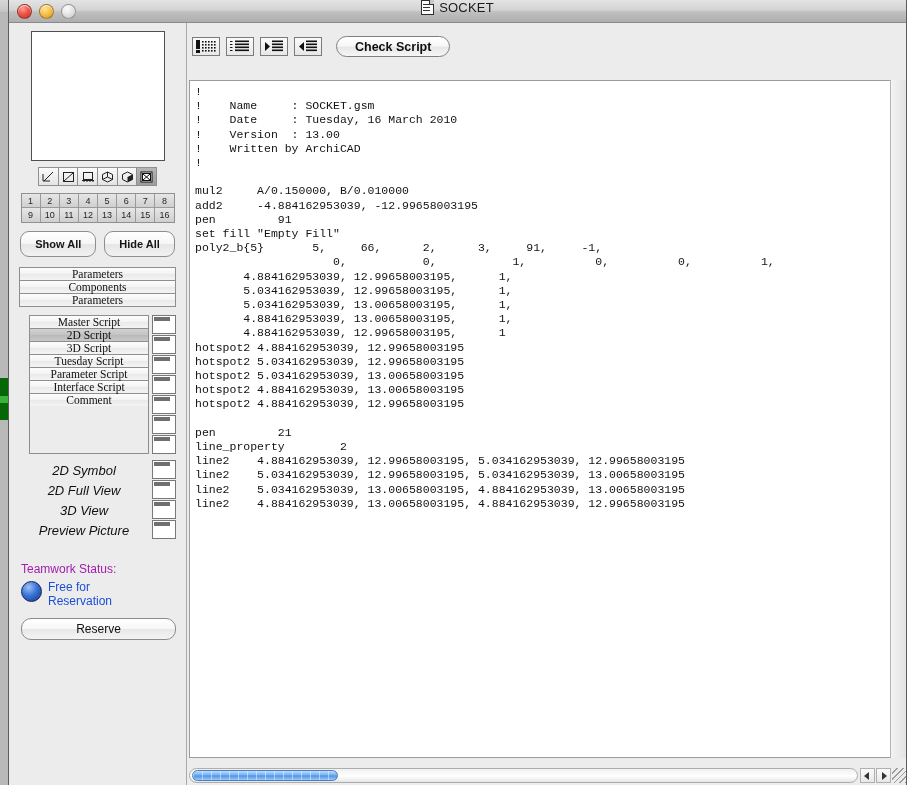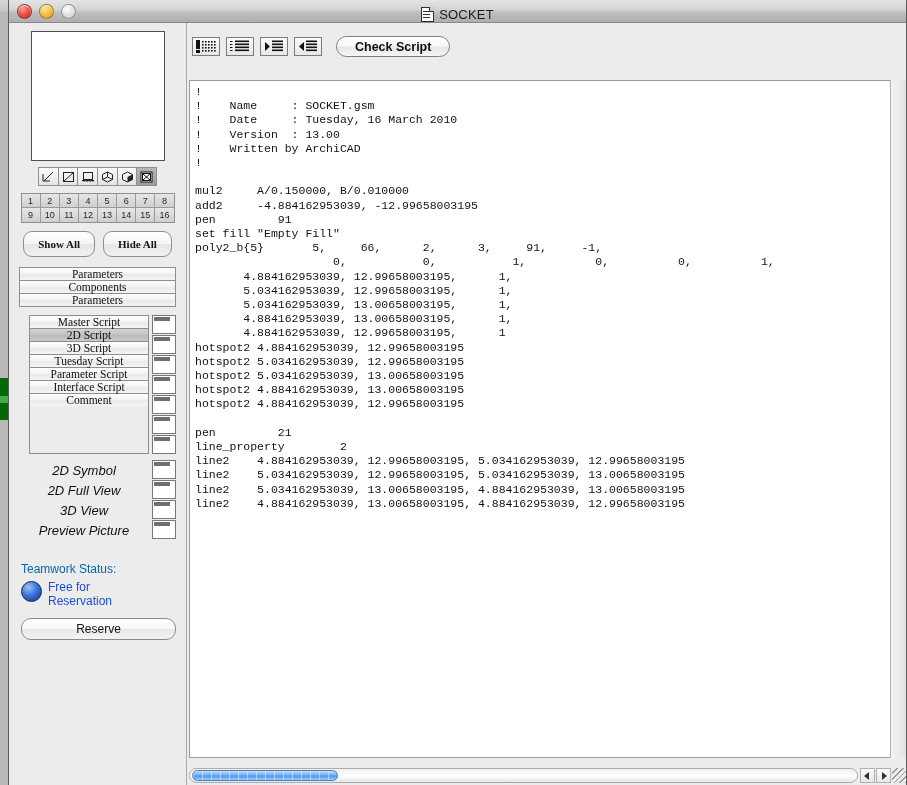--- a/index.html
+++ b/index.html
@@ -71,21 +71,21 @@
   }
   .lights { display:flex; gap:7px; margin-left: 8px; }
   .light { width: 13px; height: 13px; border-radius: 50%; border: 1px solid rgba(0,0,0,.32);
            box-shadow: inset 0 1px 1px rgba(255,255,255,.85); }
   .light.red    { background: radial-gradient(circle at 38% 30%, #ff9a90 0%, #ec5449 45%, #c32f22 100%); }
   .light.yellow { background: radial-gradient(circle at 38% 30%, #ffe49b 0%, #f7c04a 45%, #d69212 100%); }
   .light.gray   { background: radial-gradient(circle at 38% 30%, #fcfcfc 0%, #e2e2e2 50%, #c6c6c6 100%); }
 
   .title-center {
     position: absolute; left: 0; right: 0; top: 0; height: 22px;
-    display: flex; align-items: flex-end; justify-content: center;
+    display: flex; align-items: flex-start; justify-content: center;
     gap: 5px; pointer-events: none;
   }
   .title-doc-icon { width: 13px; height: 15px; position: relative; }
   .title-doc-icon .pg {
     position:absolute; inset:0; background:#fdfdfd; border:1px solid #2f2f2f;
   }
   .title-doc-icon .fold {
     position:absolute; right:0; top:0; width:4px; height:4px;
     background:#c9c9c9; border-left:1px solid #2f2f2f; border-bottom:1px solid #2f2f2f;
   }
@@ -153,21 +153,20 @@
   .layer-row:last-child .layer-cell { border-bottom: none; }
 
   .showhide { display: flex; gap: 8px; justify-content: center; margin-top: 8px; }
   .cap-btn {
     height: 18px; padding: 12px 14px; min-width: 68px;
     border-radius: 9px; border: 1px solid #8e8e8e;
     background: linear-gradient(to bottom,#ffffff 0%,#f6f6f6 48%,#e6e6e6 52%,#f2f2f2 100%);
     font-size: 11px; font-weight: bold; color: #151515;
     display: flex; align-items: center; justify-content: center;
     box-sizing: border-box;
-    font-family: Liberation Serif, serif;
   }
 
   .group { margin: 10px 10px 0 10px; border: 1px solid #8e8e8e; }
   .navbtn {
     flex: 1 1 auto;
     background: linear-gradient(to bottom,#fdfdfd 0%,#f3f3f3 50%,#e9e9e9 51%,#f4f4f4 100%);
     border-bottom: 1px solid #8e8e8e;
     font-size: 11.5px; color: #101010;
     display: flex; align-items: center; justify-content: center;
     box-sizing: border-box;
@@ -197,21 +196,21 @@
 
   .plainlist { margin: 6px 10px 0 10px; display: flex; gap: 3px; }
   .plainlist .labcol { flex: 1 1 auto; }
   .plainlist .labrow {
     height: 20px; display: flex; align-items: center; justify-content: center;
     font-size: 13px; color: #101010; font-style: italic;
   }
   .plainlist .boxcol { width: 24px; flex: 0 0 24px; display: flex; flex-direction: column; gap: 1px; }
 
   .teamwork { margin: 22px 0 0 12px; }
-  .tw-title { font-size: 12px; color: #0369a1; margin-bottom: 4px; }
+  .tw-title { font-size: 12px; color: #a21caf; margin-bottom: 4px; }
   .tw-row { display: flex; align-items: flex-start; gap: 6px; }
   .tw-dot {
     width: 19px; height: 19px; border-radius: 50%; flex: 0 0 19px; margin-top: 1px;
     background: radial-gradient(circle at 35% 28%, #9fc4f5 0%, #3a74d8 45%, #16357f 100%);
     border: 1px solid #11245c;
   }
   .tw-text { font-size: 12px; font-weight: normal; color: #1d4ed8; line-height: 14px; }
   .reserve-wrap { margin: 10px 10px 0 12px; }
   .reserve-btn {
     height: 20px; border-radius: 10px; border: 1px solid #8b8b8b;

